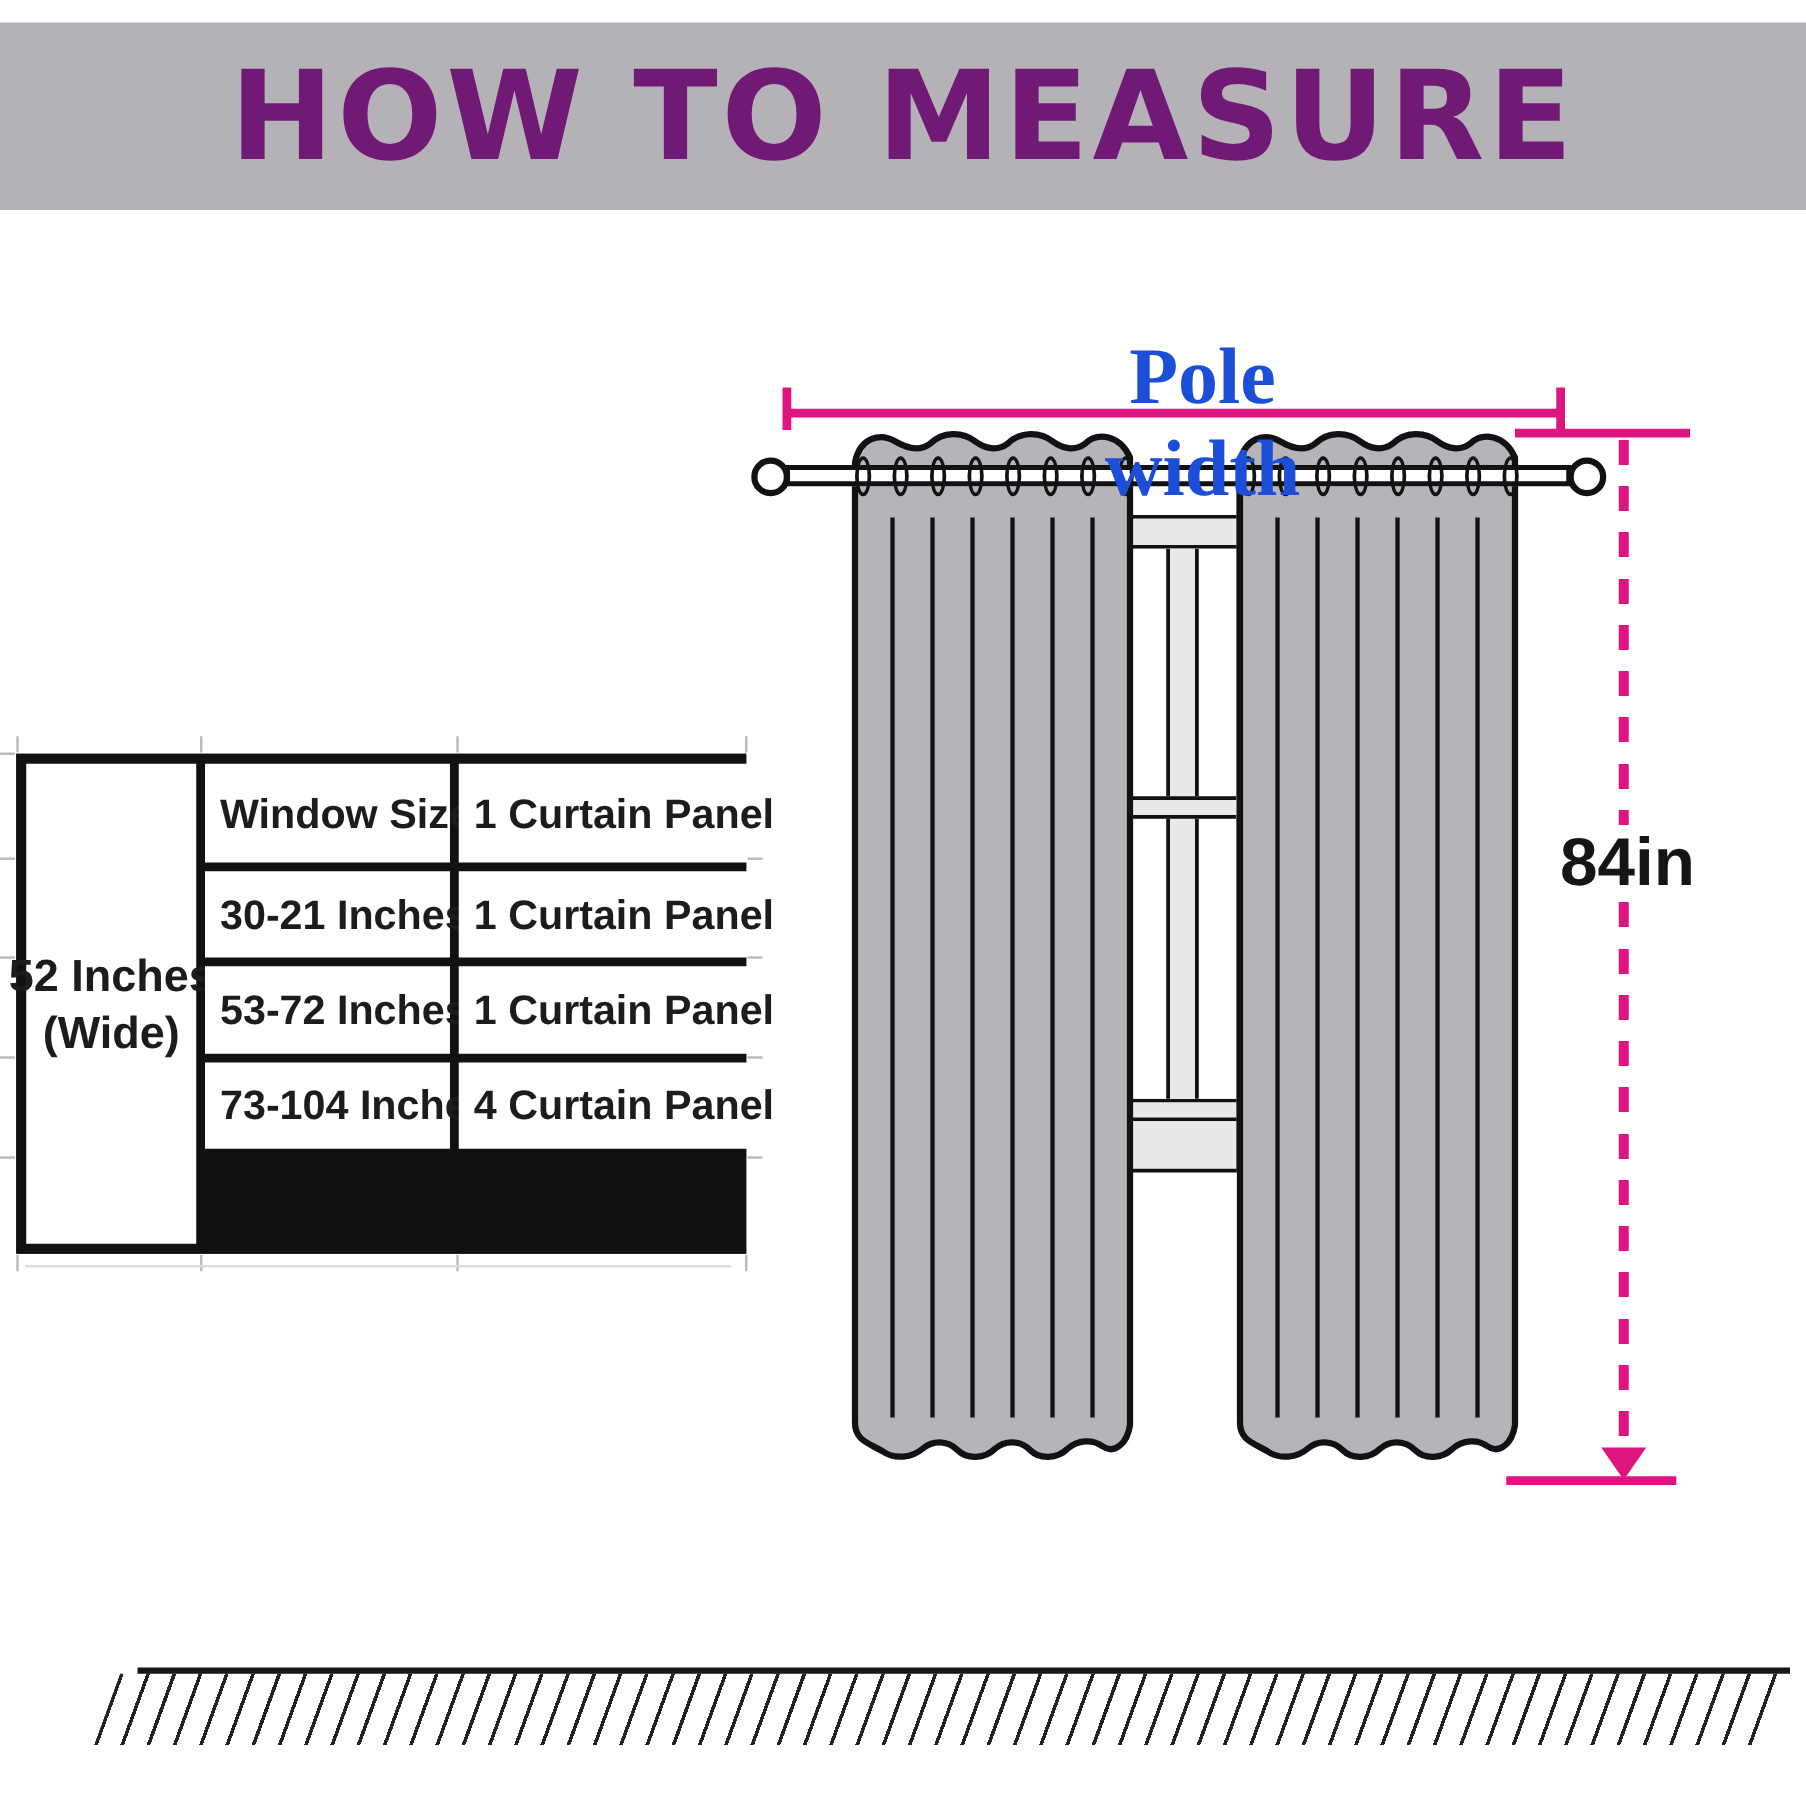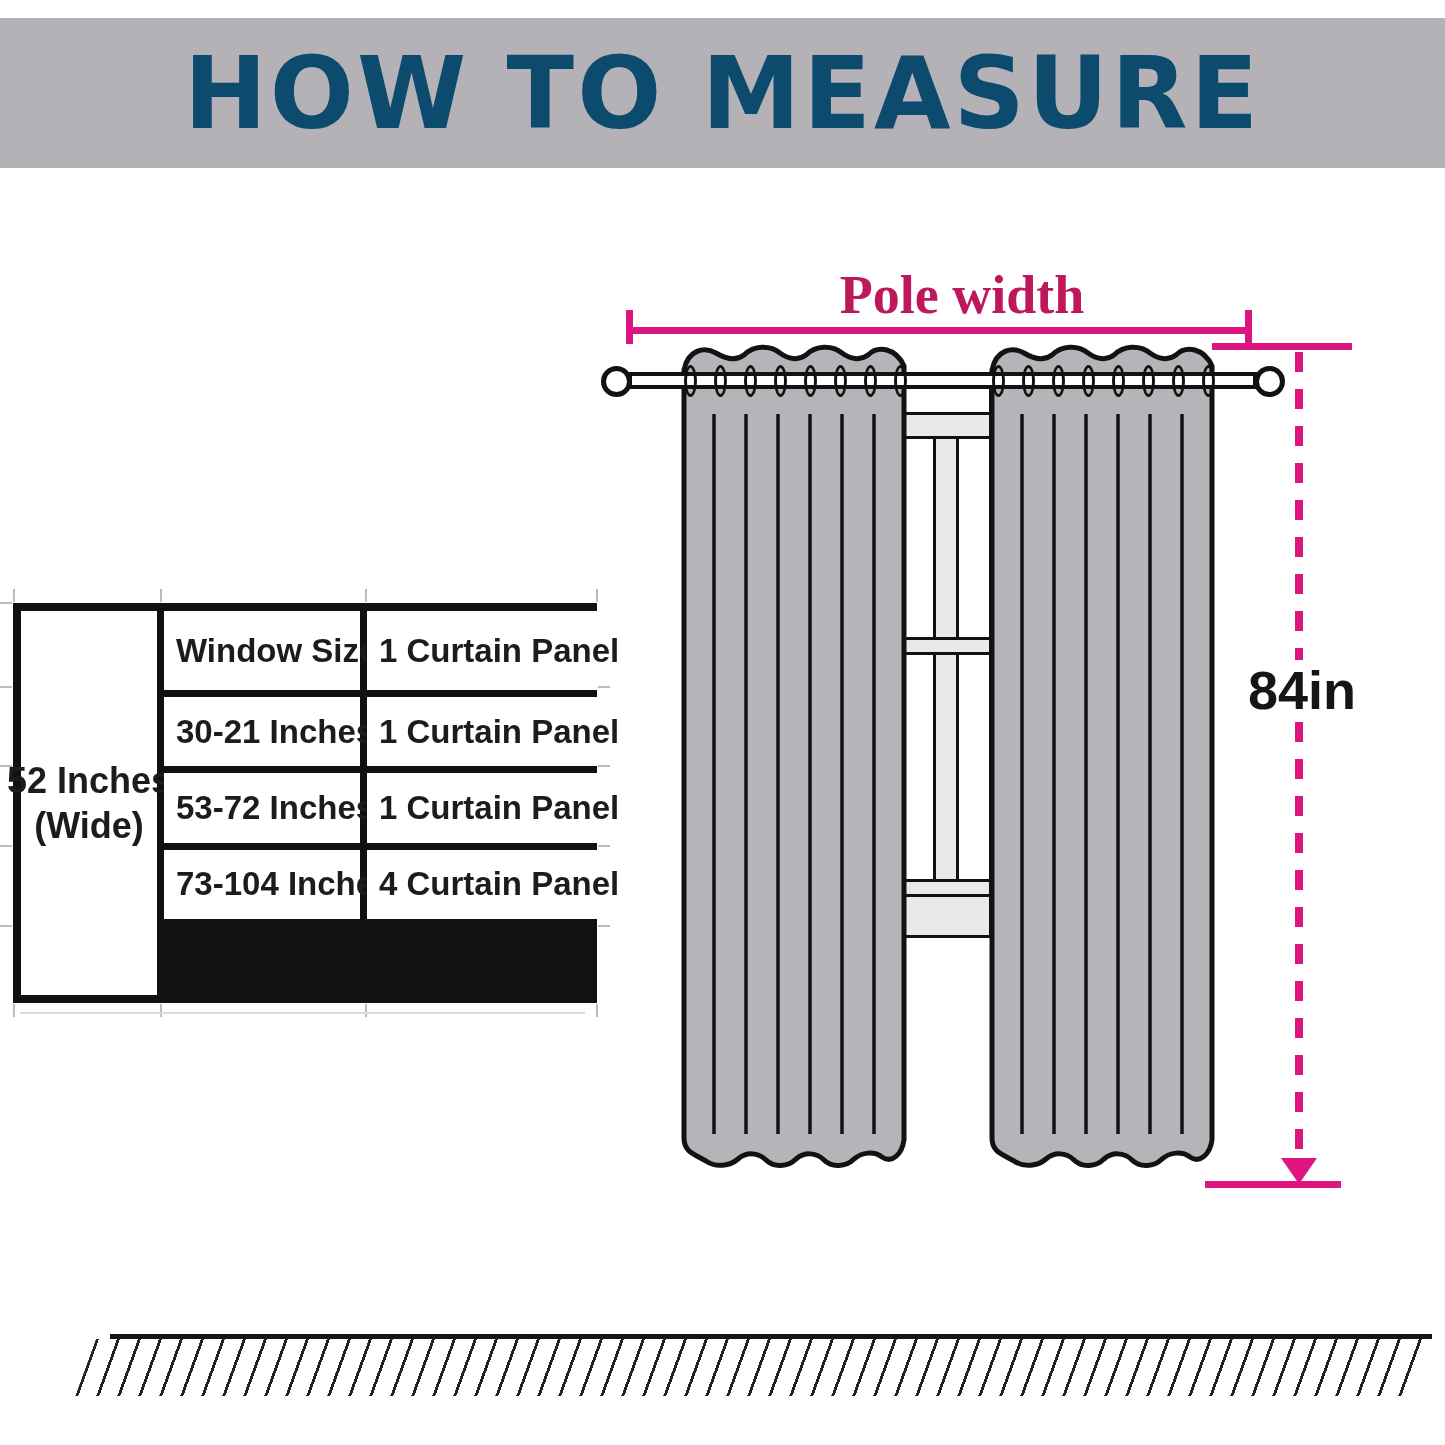--- a/index.html
+++ b/index.html
@@ -3,21 +3,21 @@
 <meta charset="utf-8">
 <style>
   html,body{margin:0;padding:0;background:#fff;}
   #stage{position:relative;width:1445px;height:1445px;background:#ffffff;overflow:hidden;
          font-family:"Liberation Sans",sans-serif;}
 
   
   .header-band{position:absolute;left:0;top:18px;width:1445px;height:150px;background:#b4b2b6;
                display:flex;align-items:center;justify-content:center;}
   .header-title{font-family:"DejaVu Sans",sans-serif;font-weight:900;font-size:99px;
-                letter-spacing:3px;color:#0c4a6e;white-space:nowrap;}
+                letter-spacing:3px;color:#701a75;white-space:nowrap;}
 
   
   .mtable{position:absolute;left:13px;top:603px;width:584px;height:400px;background:#111;
           border:8px solid #111;box-sizing:border-box;display:grid;
           grid-template-columns:136px 196px 1fr;grid-template-rows:79px 1fr 1fr 1fr 1fr;gap:7px;}
   .mtable .cell{background:#fff;display:flex;align-items:center;box-sizing:border-box;
                 font-weight:bold;font-size:33px;color:#1c1c1c;padding-left:12px;white-space:nowrap;}
   .mtable .side{grid-row:1/6;flex-direction:column;justify-content:center;padding-left:0;
                 font-size:36px;text-align:center;line-height:1.25;}
   .stub{position:absolute;background:#bcbcbc;}
@@ -47,21 +47,21 @@
         border-radius:50%;box-sizing:border-box;z-index:5;background:transparent;}
 
   
   .pink{position:absolute;background:#de1480;z-index:6;}
   .vdash{position:absolute;left:1295px;top:352px;width:8px;height:806px;z-index:6;
          background:repeating-linear-gradient(180deg,#de1480 0 20px,transparent 20px 37px);}
   .arrow-down{position:absolute;left:1281px;top:1158px;width:0;height:0;z-index:6;
               border-left:18px solid transparent;border-right:18px solid transparent;
               border-top:26px solid #de1480;}
   .label-pole{position:absolute;left:832px;top:264px;width:260px;z-index:7;text-align:center;
-              font-family:"Liberation Serif",serif;font-weight:bold;font-size:54px;color:#be185d;}
+              font-family:"Liberation Serif",serif;font-weight:bold;font-size:64px;color:#1d4ed8;}
   .label-84{position:absolute;left:1236px;top:660px;width:132px;height:60px;background:#fff;z-index:7;
             display:flex;align-items:center;justify-content:center;
             font-weight:bold;font-size:54px;color:#151515;}
 
   
   .floor-line{position:absolute;left:110px;top:1334px;width:1322px;height:5px;background:#151515;z-index:2;}
   .floor-hatch{position:absolute;left:96px;top:1339px;width:1330px;height:57px;z-index:1;
                background:repeating-linear-gradient(90deg,#222 0 3px,transparent 3px 21px);
                transform:skewX(-20deg);transform-origin:top left;}
 </style>

